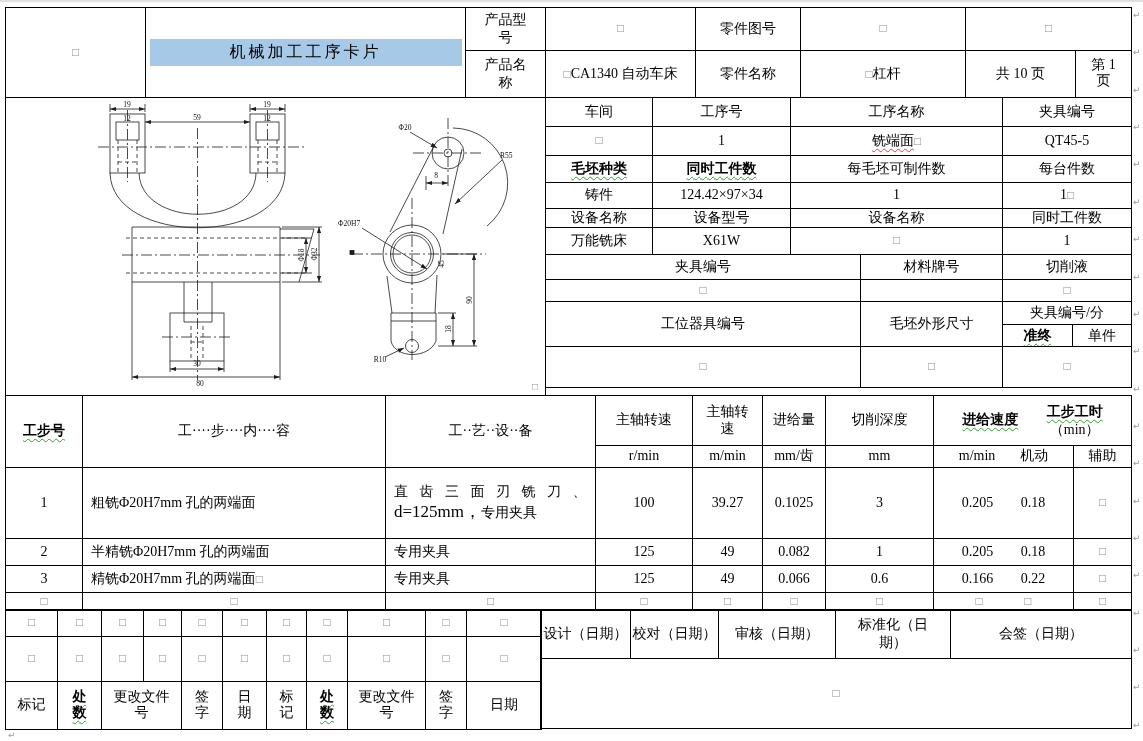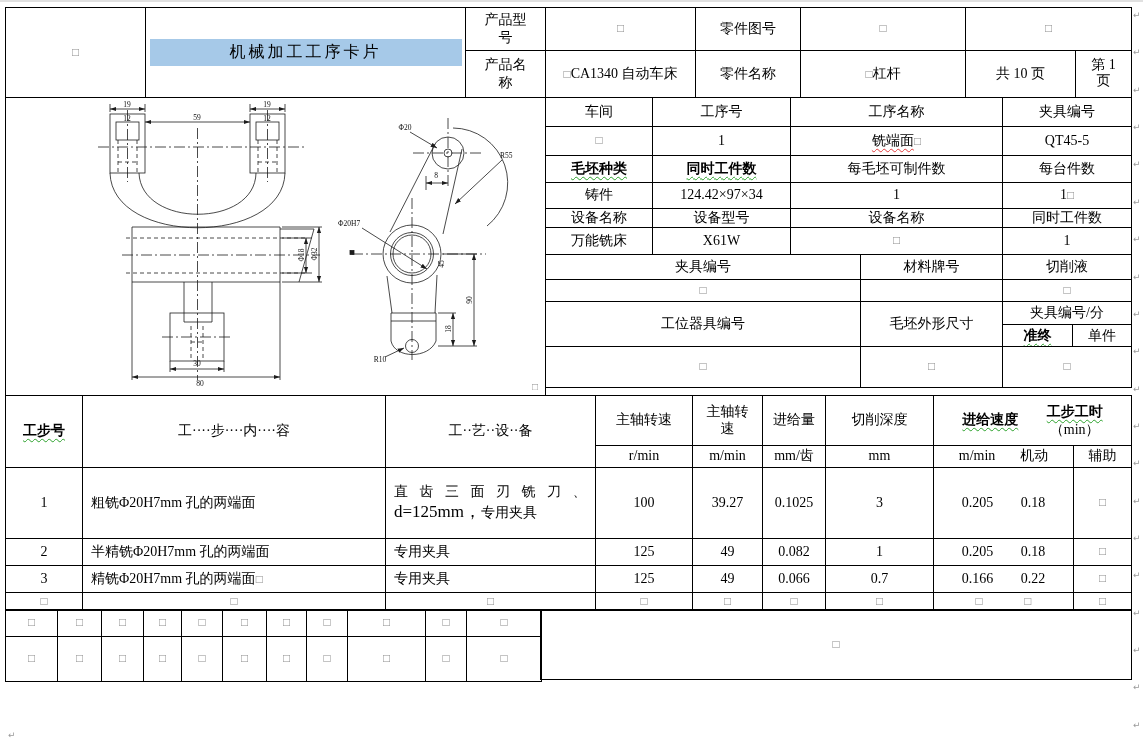--- a/index.html
+++ b/index.html
@@ -323,21 +323,21 @@
       </td>
       <td class="bx">□</td>
     </tr>
     <tr style="height:27px">
       <td>3</td>
       <td class="left"><span>精铣Φ20H7mm 孔的两端面</span><span class="bx">□</span></td>
       <td class="left">专用夹具</td>
       <td>125</td>
       <td>49</td>
       <td>0.066</td>
-      <td>0.7</td>
+      <td>0.6</td>
       <td colspan="2">
         <div class="fx">
               <span>0.166</span>
               <span>0.22</span>
             </div>
       </td>
       <td class="bx">□</td>
     </tr>
     <tr style="height:18px">
       <td class="bx">□</td>
@@ -392,32 +392,51 @@
       <td class="bx">□</td>
       <td class="bx">□</td>
       <td class="bx">□</td>
       <td class="bx">□</td>
       <td class="bx">□</td>
       <td class="bx">□</td>
       <td class="bx">□</td>
       <td class="bx">□</td>
       <td class="bx">□</td>
     </tr>
+    <tr style="height:48px">
+      <td>标记</td>
+      <td><span class="w16 wg">处数</span></td>
+      <td colspan="2"><span class="w60">更改文件号</span></td>
+      <td><span class="w16">签字</span></td>
+      <td><span class="w16">日期</span></td>
+      <td><span class="w16">标记</span></td>
+      <td><span class="w16 wg">处数</span></td>
+      <td><span class="w60">更改文件号</span></td>
+      <td><span class="w16">签字</span></td>
+      <td>日期</td>
+    </tr>
   </tbody>
     </table>
 
   <table id="t-sign">
     <colgroup>
         <col style="width:90px">
         <col style="width:88px">
         <col style="width:117px">
         <col style="width:115px">
         <col style="width:181px">
       </colgroup>
     <tbody>
+        <tr style="height:49px">
+      <td>设计（日期）</td>
+      <td>校对（日期）</td>
+      <td>审核（日期）</td>
+      <td><span class="w72">标准化（日期）</span></td>
+      <td>会签（日期）</td>
+    </tr>
     <tr style="height:70px">
       <td colspan="5" class="bx">□</td>
     </tr>
   </tbody>
     </table>
 
   <div class="pcol">
     <span>↵</span>
     <span>↵</span>
     <span>↵</span>

